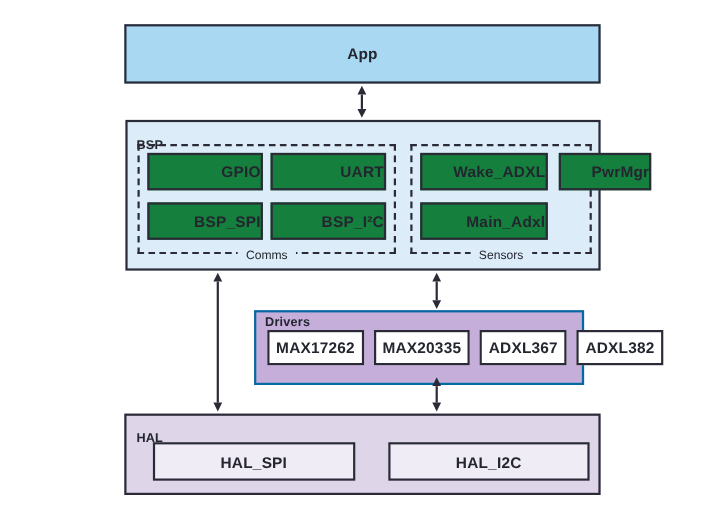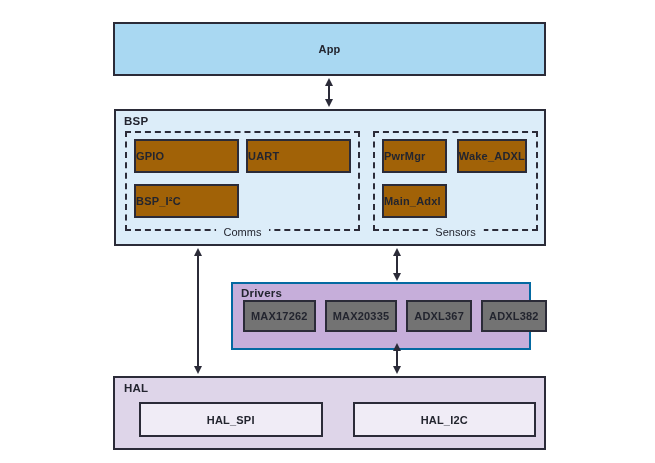--- a/index.html
+++ b/index.html
@@ -1,21 +1,21 @@
 <!DOCTYPE html>
 <html><head>
 <meta charset="utf-8">
 <style>
   html,body{margin:0;padding:0;background:#ffffff;}
   .canvas{
     position:relative;width:655px;height:463px;background:#ffffff;overflow:hidden;
     font-family:"Liberation Sans", sans-serif;color:#23252f;
   }
-  .box-label{font-weight:700;font-size:11px;letter-spacing:.2px;}
-  .layer-title{position:absolute;top:4px;left:8px;font-weight:700;font-size:11.5px;letter-spacing:.2px;}
+  .box-label{font-weight:700;font-size:14px;letter-spacing:.2px;}
+  .layer-title{position:absolute;top:15px;left:8px;font-weight:700;font-size:11.5px;letter-spacing:.2px;}
 
   
   .app-box{
     position:absolute;left:113px;top:22px;width:433px;height:54px;box-sizing:border-box;
     background:#a9d8f2;border:2px solid #2b2b38;
     display:flex;align-items:center;justify-content:center;
   }
 
   
   .bsp-box{
@@ -26,32 +26,32 @@
     position:absolute;box-sizing:border-box;border:2px dashed #2b2b38;
     display:grid;grid-template-columns:1fr 1fr;grid-auto-rows:34px;
   }
   .group-comms{left:9px;top:20px;width:235px;height:100px;padding:6px 7px 0 7px;column-gap:7px;row-gap:11px;}
   .group-sensors{left:257px;top:20px;width:165px;height:100px;padding:6px 9px 0 7px;column-gap:10px;row-gap:11px;}
   .group-label{
     position:absolute;bottom:-9px;left:50%;transform:translateX(-50%);
     background:#dcedf9;padding:0 8px;font-weight:400;font-size:11px;white-space:nowrap;
   }
   .bsp-cell{
-    box-sizing:border-box;background:#a16207;border:2px solid #2b2b38;
-    display:flex;align-items:center;justify-content:flex-start;
+    box-sizing:border-box;background:#15803d;border:2px solid #2b2b38;
+    display:flex;align-items:center;justify-content:flex-end;padding-left:28px;
   }
 
   
   .drivers-box{
     position:absolute;left:231px;top:282px;width:300px;height:68px;box-sizing:border-box;
     background:#c6aeda;border:2px solid #0369a1;
   }
   .drivers-row{position:absolute;left:10px;top:16px;display:flex;gap:9px;}
   .driver-cell{
-    box-sizing:border-box;height:32px;padding:0 6px;background:#737373;border:2px solid #2b2b38;
+    box-sizing:border-box;height:32px;padding:0 6px;background:#ffffff;border:2px solid #2b2b38;
     display:flex;align-items:center;justify-content:center;
   }
 
   
   .hal-box{
     position:absolute;left:113px;top:376px;width:433px;height:74px;box-sizing:border-box;
     background:#ded5e9;border:2px solid #2b2b38;
   }
   .hal-row{position:absolute;left:24px;right:8px;top:24px;height:35px;display:flex;gap:30px;}
   .hal-cell{
@@ -85,31 +85,34 @@
     <span class="layer-title">BSP</span>
 
     <div class="group group-comms">
       <div class="bsp-cell">
         <span class="box-label">GPIO</span>
       </div>
       <div class="bsp-cell">
         <span class="box-label">UART</span>
       </div>
       <div class="bsp-cell">
+        <span class="box-label">BSP_SPI</span>
+      </div>
+      <div class="bsp-cell">
         <span class="box-label">BSP_I²C</span>
       </div>
       <span class="group-label">Comms</span>
     </div>
 
     <div class="group group-sensors">
       <div class="bsp-cell">
-        <span class="box-label">PwrMgr</span>
+        <span class="box-label">Wake_ADXL</span>
       </div>
       <div class="bsp-cell">
-        <span class="box-label">Wake_ADXL</span>
+        <span class="box-label">PwrMgr</span>
       </div>
       <div class="bsp-cell">
         <span class="box-label">Main_Adxl</span>
       </div>
       <span class="group-label">Sensors</span>
     </div>
   </div>
 
   <div class="varrow" style="left:396px;top:256px;height:17px"></div>
 

